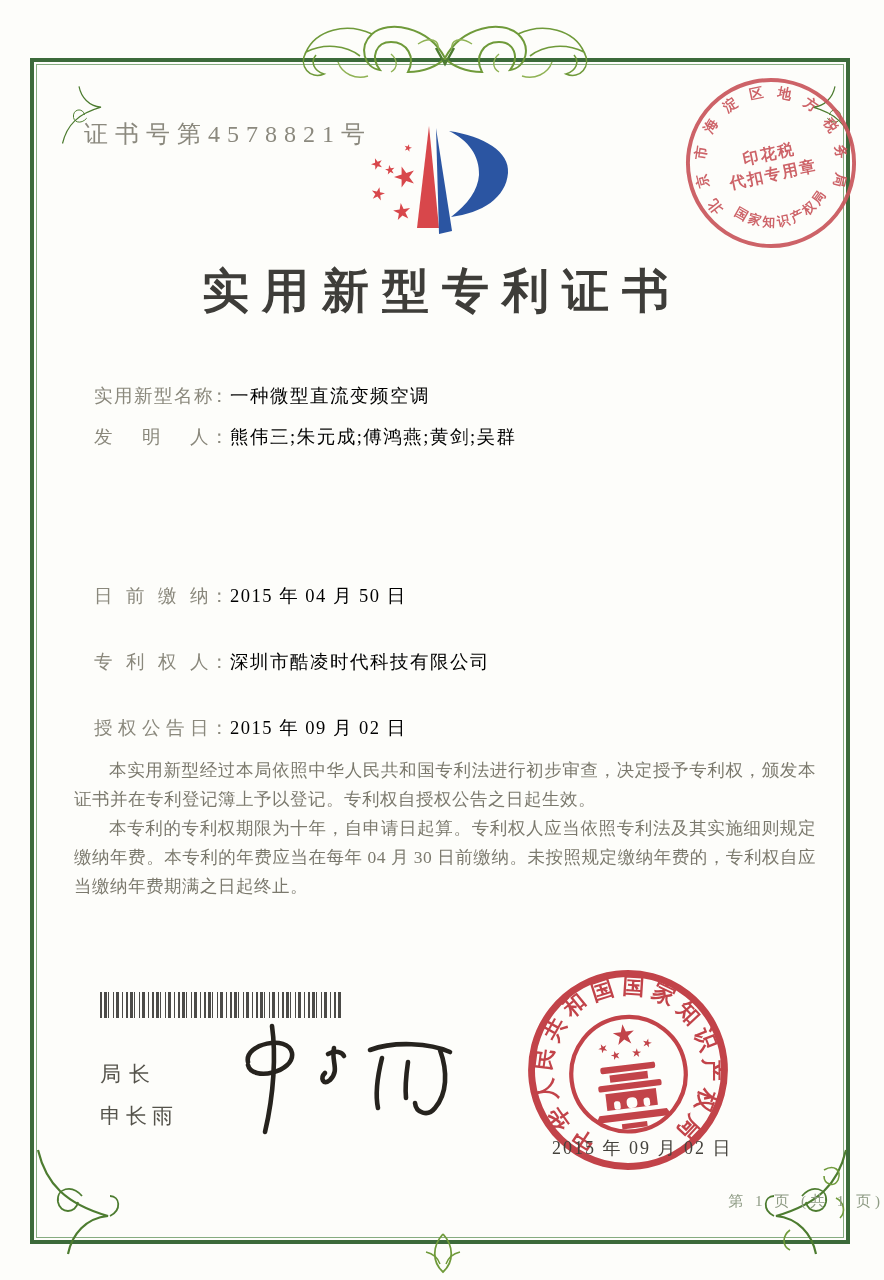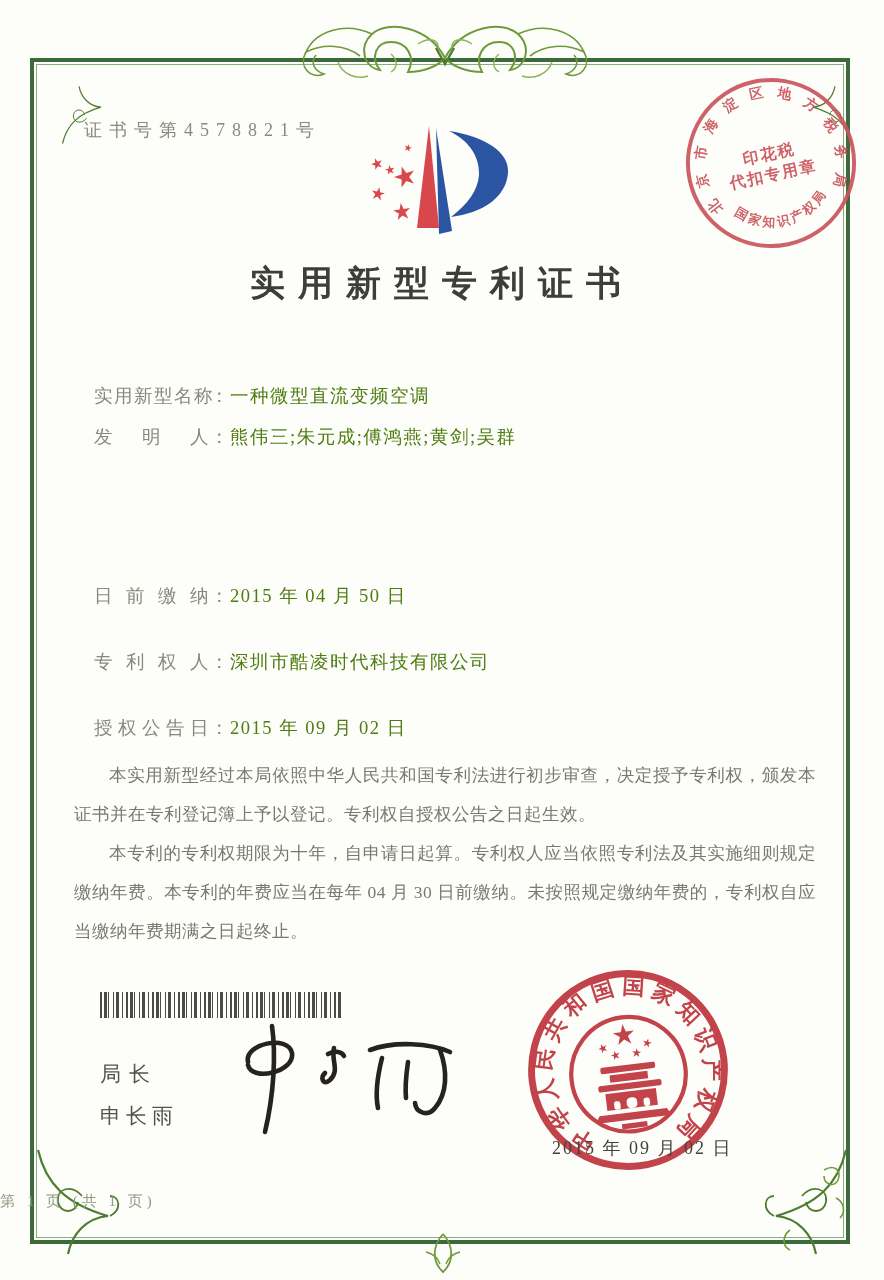--- a/index.html
+++ b/index.html
@@ -17,47 +17,47 @@
   .orn{position:absolute; z-index:2;}
   .orn-top-center{left:278px; top:14px; width:334px; height:84px;}
   .corner{width:112px; height:112px;}
   .corner-br{left:740px; top:1144px;}
   .corner-bl{left:32px; top:1144px; transform:scaleX(-1);}
   .corner-tr{left:768px; top:60px; transform:scale(0.55) scaleY(-1);}
   .corner-tl{left:34px; top:60px; transform:scale(0.55) scale(-1,-1);}
   .orn-bottom-center{left:408px; top:1230px; width:70px; height:46px;}
   
   .cert-no{position:absolute; left:84px; top:118px; z-index:3;
-    font-size:18px; letter-spacing:7px; color:#8b897e;}
+    font-size:24px; letter-spacing:7px; color:#8b897e;}
   .logo{position:absolute; left:344px; top:118px; z-index:3;}
   .title{position:absolute; left:0; top:260px; width:100%; text-align:center; z-index:3;
-    font-size:35px; font-weight:bold; letter-spacing:13px; color:#3e3d39;}
+    font-size:47px; font-weight:bold; letter-spacing:13px; color:#3e3d39;}
   
   .field-row{position:absolute; left:94px; z-index:3; font-size:18.5px; color:#8a887c;
     letter-spacing:1.5px; white-space:nowrap;}
   .flabel{display:inline-block; width:116px; text-align:justify; text-align-last:justify; vertical-align:bottom;}
-  .fvalue{color:#4d7c0f;}
+  .fvalue{color:#000000;}
   
   .paras{position:absolute; left:74px; top:756px; width:742px; z-index:3;
-    font-size:17.5px; line-height:39px; color:#7b796d; text-align:justify; letter-spacing:0.5px;}
+    font-size:17.5px; line-height:29px; color:#7b796d; text-align:justify; letter-spacing:0.5px;}
   .paras p{margin:0; text-indent:2em;}
   
   .barcode{position:absolute; left:100px; top:992px; width:242px; height:26px; z-index:3; opacity:.85;
     background:repeating-linear-gradient(90deg,
       #2c2b28 0 2px, transparent 2px 4px,
       #2c2b28 4px 7px, transparent 7px 8px,
       #2c2b28 8px 9px, transparent 9px 13px,
       #2c2b28 13px 14px, transparent 14px 16px,
       #2c2b28 16px 19px, transparent 19px 22px,
       #2c2b28 22px 23px, transparent 23px 26px);}
   .signer-title{position:absolute; left:100px; top:1060px; z-index:3; font-size:21px; letter-spacing:8px; color:#55534b;font-family:Liberation Mono, monospace;}
   .signer-name{position:absolute; left:100px; top:1102px; z-index:3; font-size:21px; letter-spacing:5px; color:#55534b;}
   .signature{position:absolute; left:232px; top:1020px; z-index:3;}
   .seal-date{position:absolute; left:552px; top:1136px; z-index:6; font-size:18px; letter-spacing:2px; color:#44423c;}
-  .footer{position:absolute; left:0; top:1192px; width:100%; text-align:left; z-index:3;
+  .footer{position:absolute; left:0; top:1192px; width:100%; text-align:right; z-index:3;
     font-size:15px; letter-spacing:4px; color:#8e9b84;}
   
   .tax-seal{position:absolute; left:682px; top:74px; z-index:4; transform:rotate(-12deg); opacity:.92;}
   .main-seal{position:absolute; left:522px; top:964px; z-index:4; transform:rotate(-7deg); opacity:.95;}
   .ringtext text{font-family:"Liberation Serif",serif; font-weight:bold;}
   .tax-ring text{fill:#c9565c;}
   .main-ring text{fill:#bf3a40;}
   .tax-center{fill:#c9565c; font-weight:bold; text-anchor:middle; letter-spacing:2px;}
 </style>
 </head>

